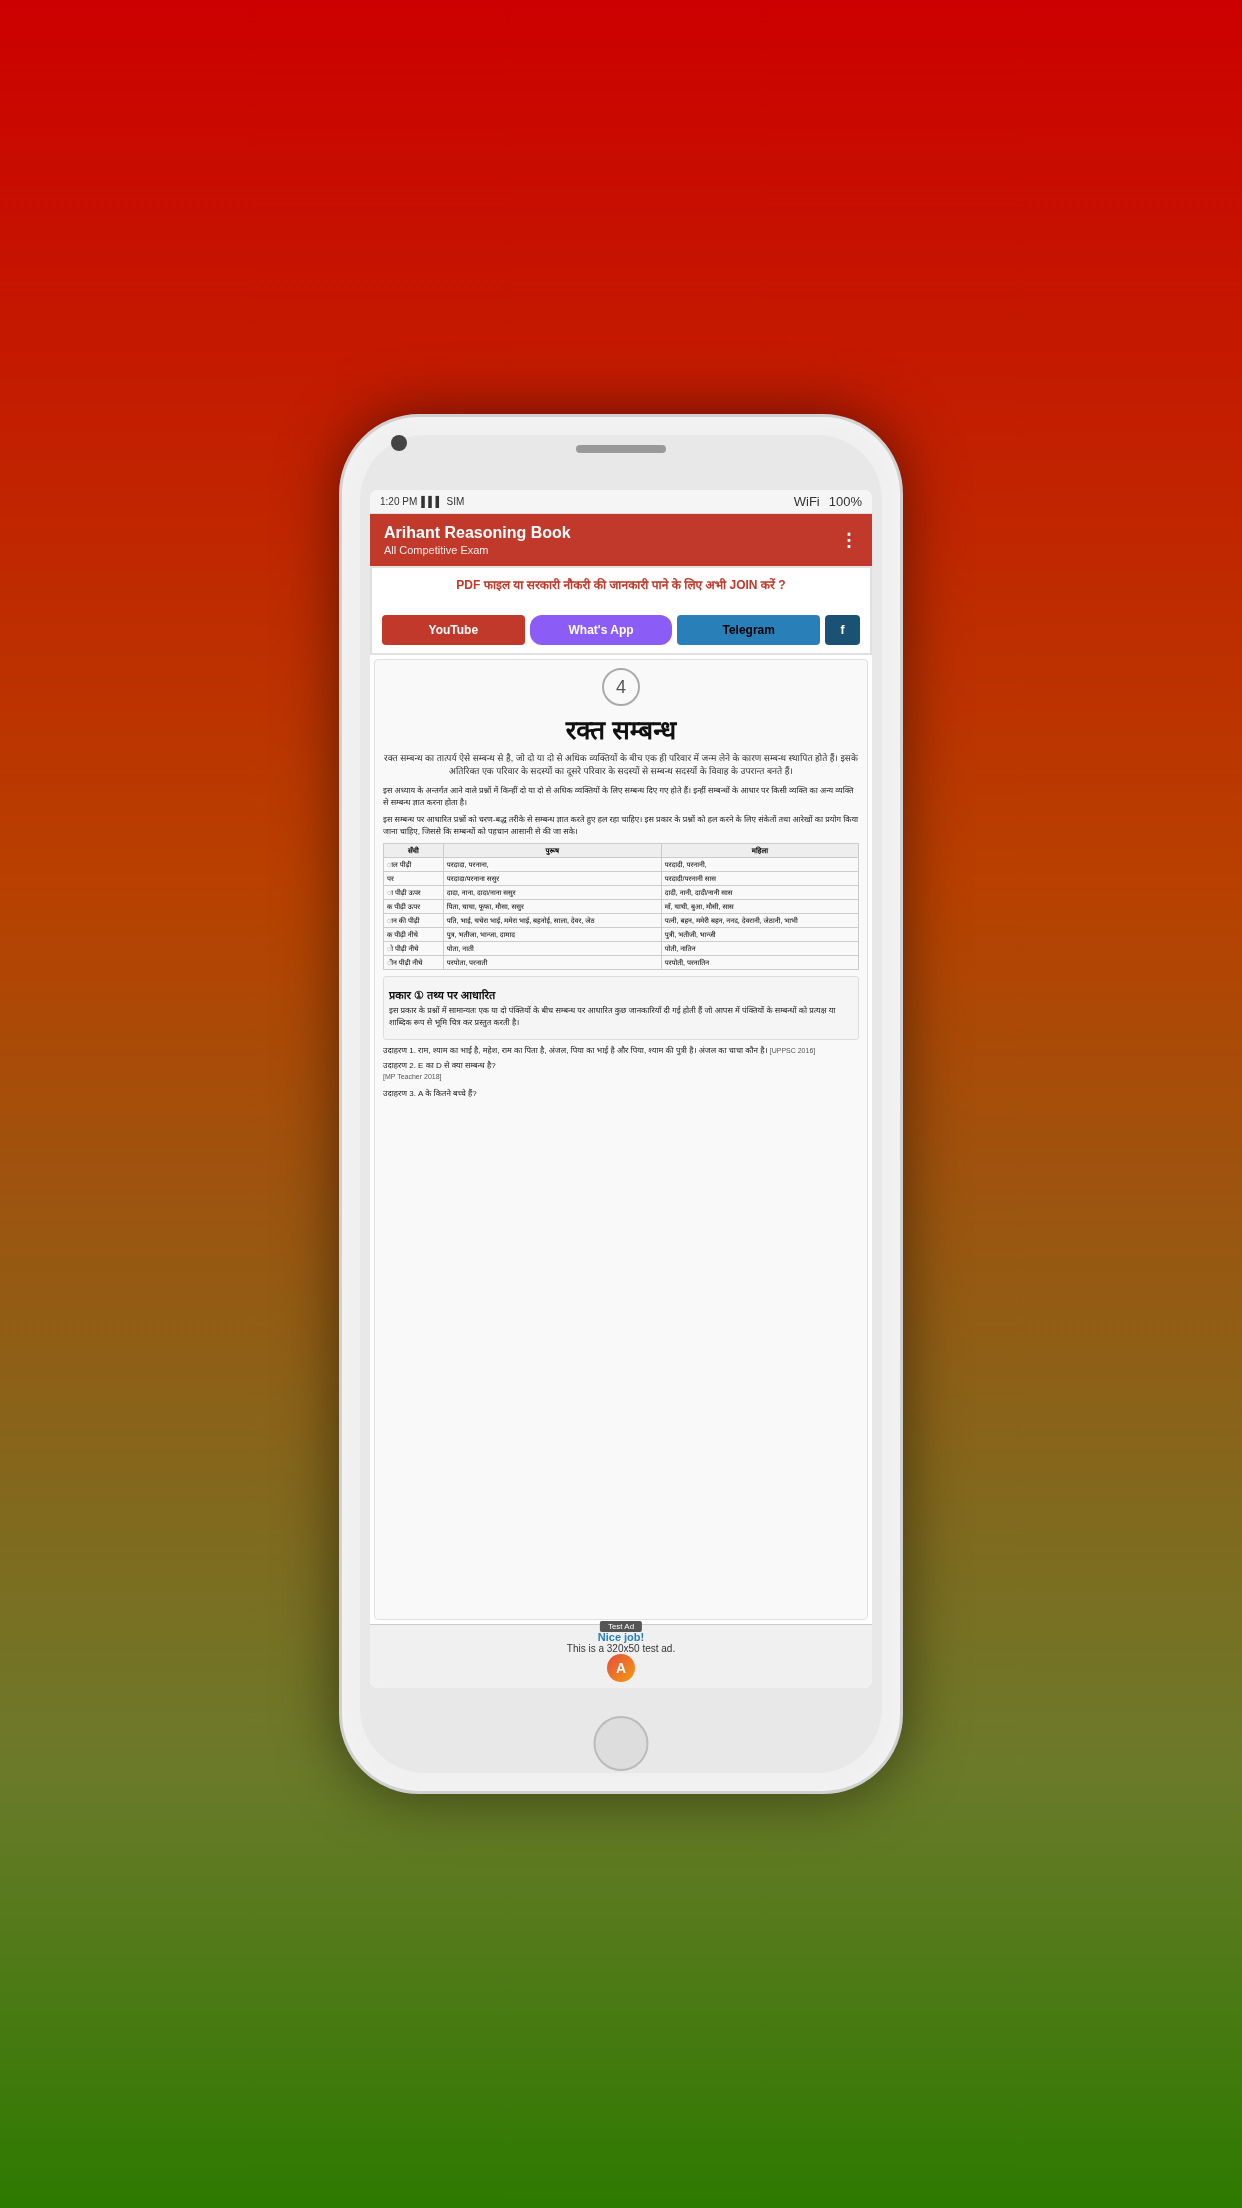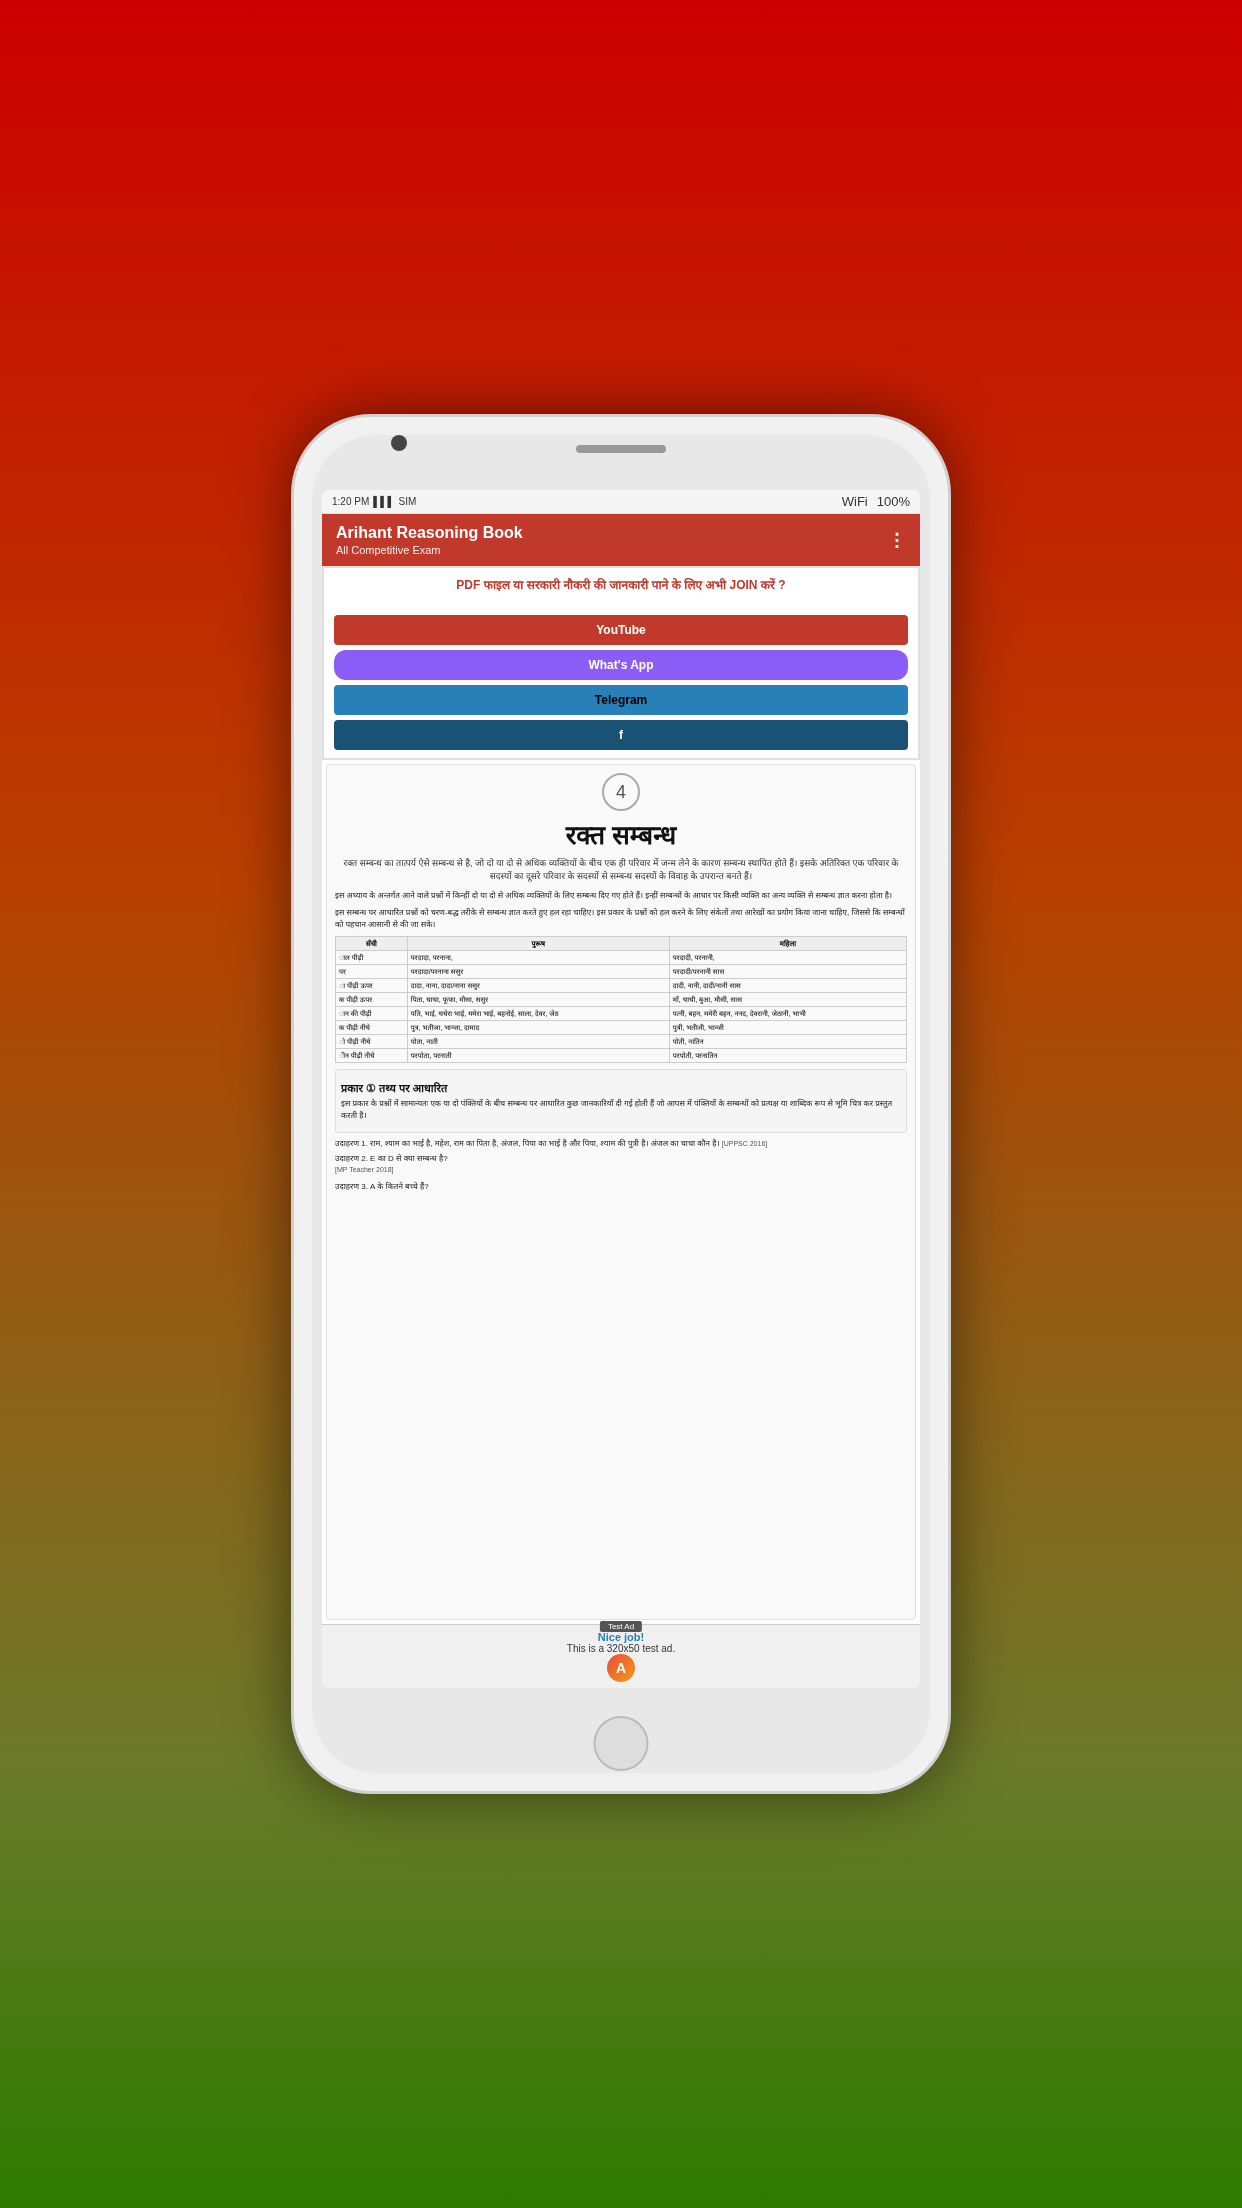--- a/index.html
+++ b/index.html
@@ -8,21 +8,21 @@
       height: 2208px;
       background: linear-gradient(180deg, #cc0000 0%, #b84000 40%, #6b7a2a 80%, #2d7a00 100%);
       display: flex;
       justify-content: center;
       align-items: center;
       font-family: Arial, sans-serif;
       overflow: hidden;
     }
 
     .phone-outer {
-      width: 660px;
+      width: 564px;
       height: 1380px;
       background: #f0f0f0;
       border-radius: 80px;
       position: relative;
       box-shadow: 0 0 60px rgba(0,0,0,0.5), inset 0 0 20px rgba(255,255,255,0.3);
       border: 3px solid #d0d0d0;
     }
 
     .phone-inner {
       position: absolute;
@@ -133,21 +133,20 @@
     .join-banner-text {
       color: #c0392b;
       font-size: 12px;
       font-weight: bold;
       margin-bottom: 22px;
     }
     .join-buttons {
       display: flex;
       gap: 5px;
       justify-content: center;
-      flex-direction: column;
     }
     .btn-youtube {
       background: #c0392b;
       color: white;
       border: none;
       padding: 8px 14px;
       font-size: 12px;
       font-weight: bold;
       border-radius: 4px;
       cursor: pointer;

